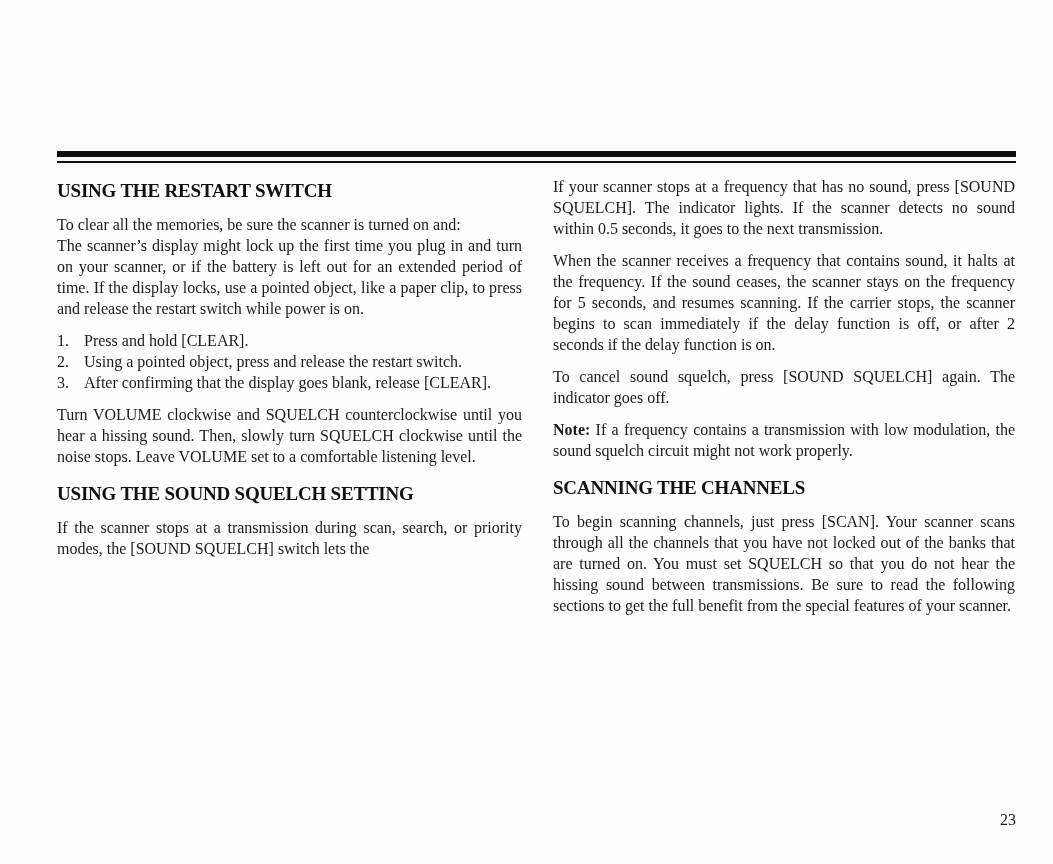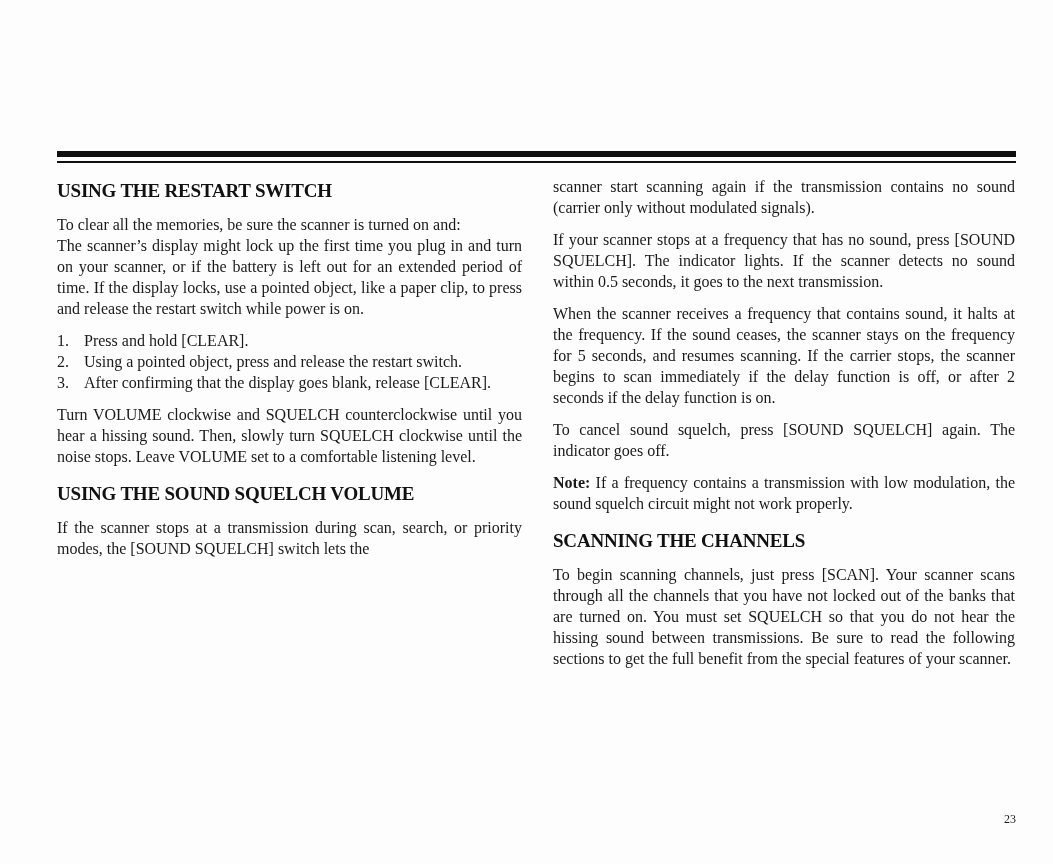--- a/index.html
+++ b/index.html
@@ -70,21 +70,21 @@
     top: 0;
   }
   .bold { font-weight: bold; }
 
   .page-number {
     position: absolute;
     top: 809px;
     left: 57px;
     width: 959px;
     text-align: right;
-    font-size: 12px;
+    font-size: 16px;
     line-height: 21px;
     color: #1a1a1a;
   }
 </style>
 </head>
 <body>
 
 <div class="page">
 
   <div class="header-rule"></div>
@@ -100,29 +100,28 @@
     <ol class="steps">
       <li>Press and hold [CLEAR].</li>
       <li>Using a pointed object, press and release the restart switch.</li>
       <li>After confirming that the display goes blank, release [CLEAR].</li>
     </ol>
 
 
     <p class="body-par">Turn VOLUME clockwise and SQUELCH counterclockwise until you hear a hissing sound. Then, slowly turn SQUELCH clockwise until the noise stops. Leave VOLUME set to a comfortable listening level.</p>
 
 
-    <h2 class="section-heading">USING THE SOUND SQUELCH VOLUME</h2>
+    <h2 class="section-heading">USING THE SOUND SQUELCH SETTING</h2>
 
     <p class="body-par">If the scanner stops at a transmission during scan, search, or priority modes, the [SOUND SQUELCH] switch lets the</p>
 
   </div>
 
   <div class="col col-right">
 
-    <p class="body-par">scanner start scanning again if the transmission contains no sound (carrier only without modulated signals).</p>
 
     <p class="body-par">If your scanner stops at a frequency that has no sound, press [SOUND SQUELCH]. The indicator lights. If the scanner detects no sound within 0.5 seconds, it goes to the next transmission.</p>
 
     <p class="body-par">When the scanner receives a frequency that contains sound, it halts at the frequency. If the sound ceases, the scanner stays on the frequency for 5 seconds, and resumes scanning. If the carrier stops, the scanner begins to scan immediately if the delay function is off, or after 2 seconds if the delay function is on.</p>
 
     <p class="body-par">To cancel sound squelch, press [SOUND SQUELCH] again. The indicator goes off.</p>
 
     <p class="body-par">
       <span class="bold">Note:</span><span> If a frequency contains a transmission with low modulation, the sound squelch circuit might not work properly.</span>
     </p>

